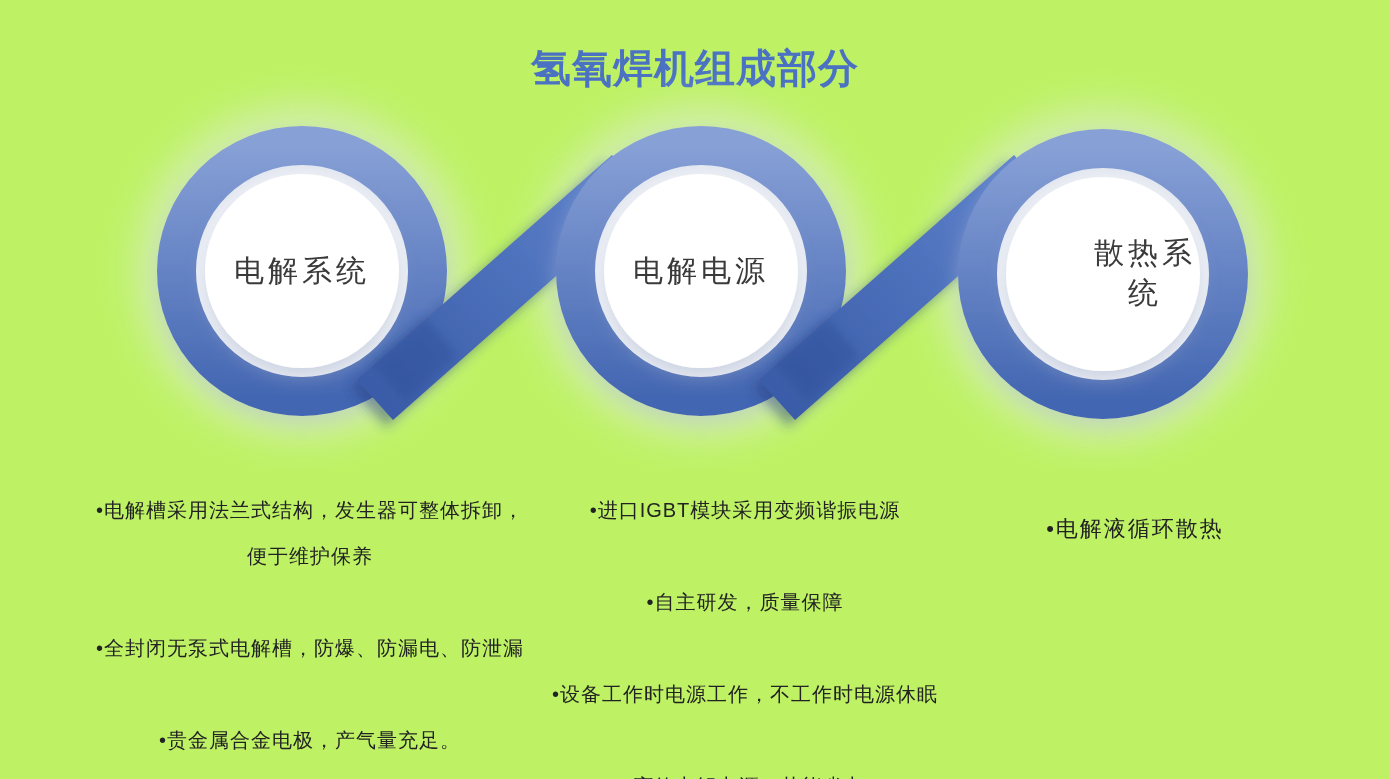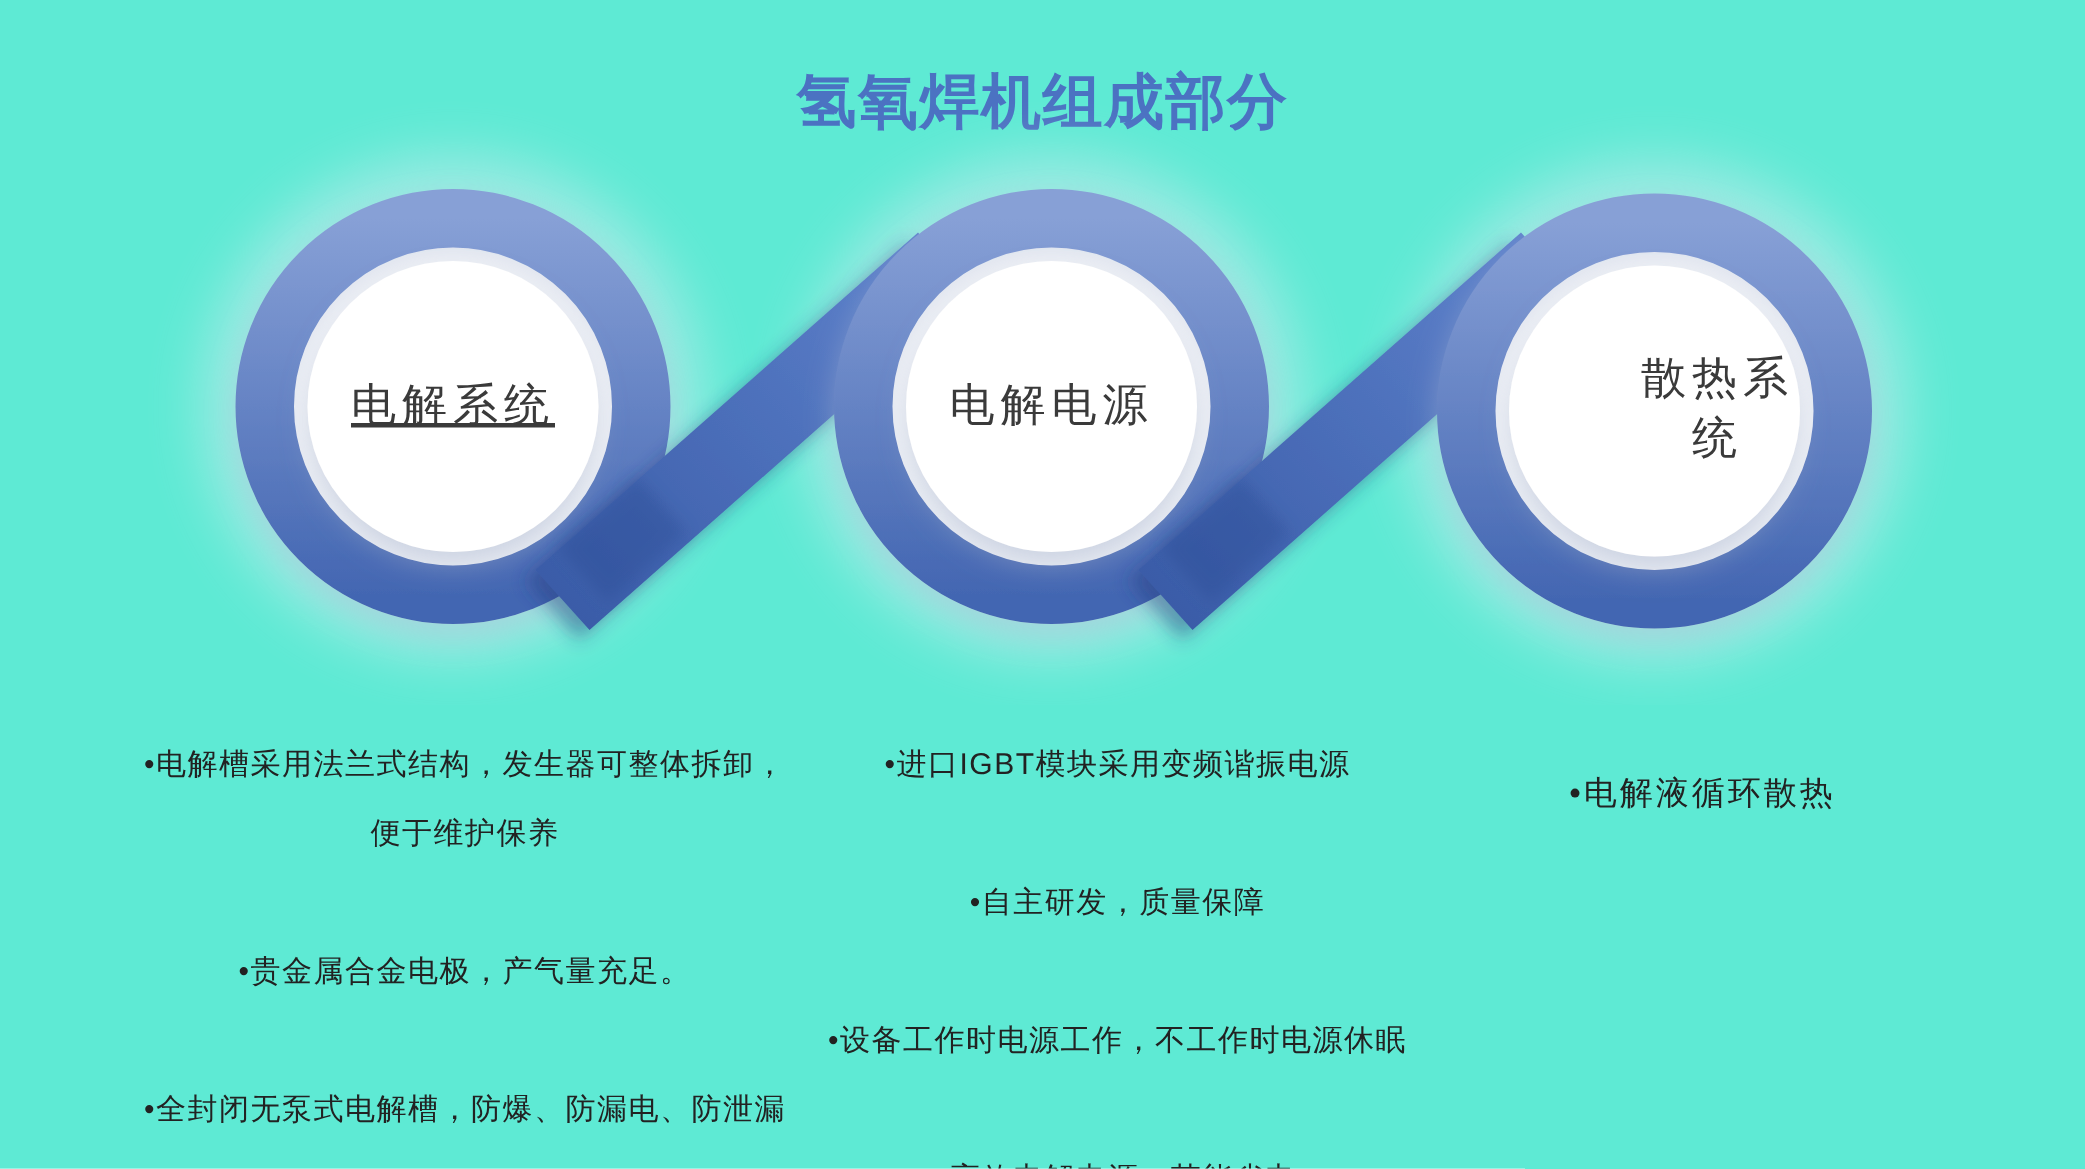--- a/index.html
+++ b/index.html
@@ -6,21 +6,21 @@
     --accent:#4B72C2; --ring_top:#87A0D6; --ring_bottom:#4366B2;
     --band_dark:#3A5CA8; --band_light:#5E82CC; --fold:#2B4B93;
     --label_text:#3A3A3A; --body_text:#222222;
   }
   *{box-sizing:border-box;}
   html,body{margin:0;padding:0;}
   body{
     width:1390px;height:779px;background:#ffffff;overflow:hidden;
     font-family:"Liberation Sans","DejaVu Sans",sans-serif;
   }
-  .canvas{position:relative;width:1390px;height:779px;background:#5eead4;}
+  .canvas{position:relative;width:1390px;height:779px;background:#bef264;}
 
   .title{
     position:absolute;top:46px;left:0;width:100%;margin:0;
     text-align:center;font-size:40px;line-height:44px;font-weight:bold;
     color:var(--accent);letter-spacing:1px;
   }
 
   .chain{position:absolute;top:0;left:0;}
 
   
@@ -115,29 +115,29 @@
       <path class="foldShape" d="M774,365 L827,318 L860,355 L807,402 Z" filter="url(#fFold)"></path>
     </g>
 
     <g>
       <circle cx="1103" cy="274" r="107" fill="#ffffff"></circle>
       <circle cx="1103" cy="274" r="125.5" fill="none" stroke="url(#gRing)" stroke-width="39" filter="url(#fRingSh)"></circle>
       <circle cx="1103" cy="274" r="97" fill="url(#gInner)" filter="url(#fInnerSh)"></circle>
     </g>
   </svg>
 
-  <div class="node-label" style="left:192px;top:255px;width:220px;text-decoration:underline;">电解系统</div>
+  <div class="node-label" style="left:192px;top:255px;width:220px;">电解系统</div>
   <div class="node-label" style="left:591px;top:255px;width:220px;text-align:center;">电解电源</div>
   <div class="node-label wrap2" style="left:1088px;top:233px;width:114px;">散热系统</div>
 
   <div class="col col1">
     <div class="bullet">•电解槽采用法兰式结构，发生器可整体拆卸，
 便于维护保养</div>
+    <div class="bullet">•全封闭无泵式电解槽，防爆、防漏电、防泄漏</div>
     <div class="bullet">•贵金属合金电极，产气量充足。</div>
-    <div class="bullet">•全封闭无泵式电解槽，防爆、防漏电、防泄漏</div>
     
     
   </div>
 
   <div class="col col2">
     <div class="bullet">•进口IGBT模块采用变频谐振电源</div>
     <div class="bullet">•自主研发，质量保障</div>
     <div class="bullet">•设备工作时电源工作，不工作时电源休眠</div>
     <div class="bullet">•高效电解电源，节能省电</div>
     

